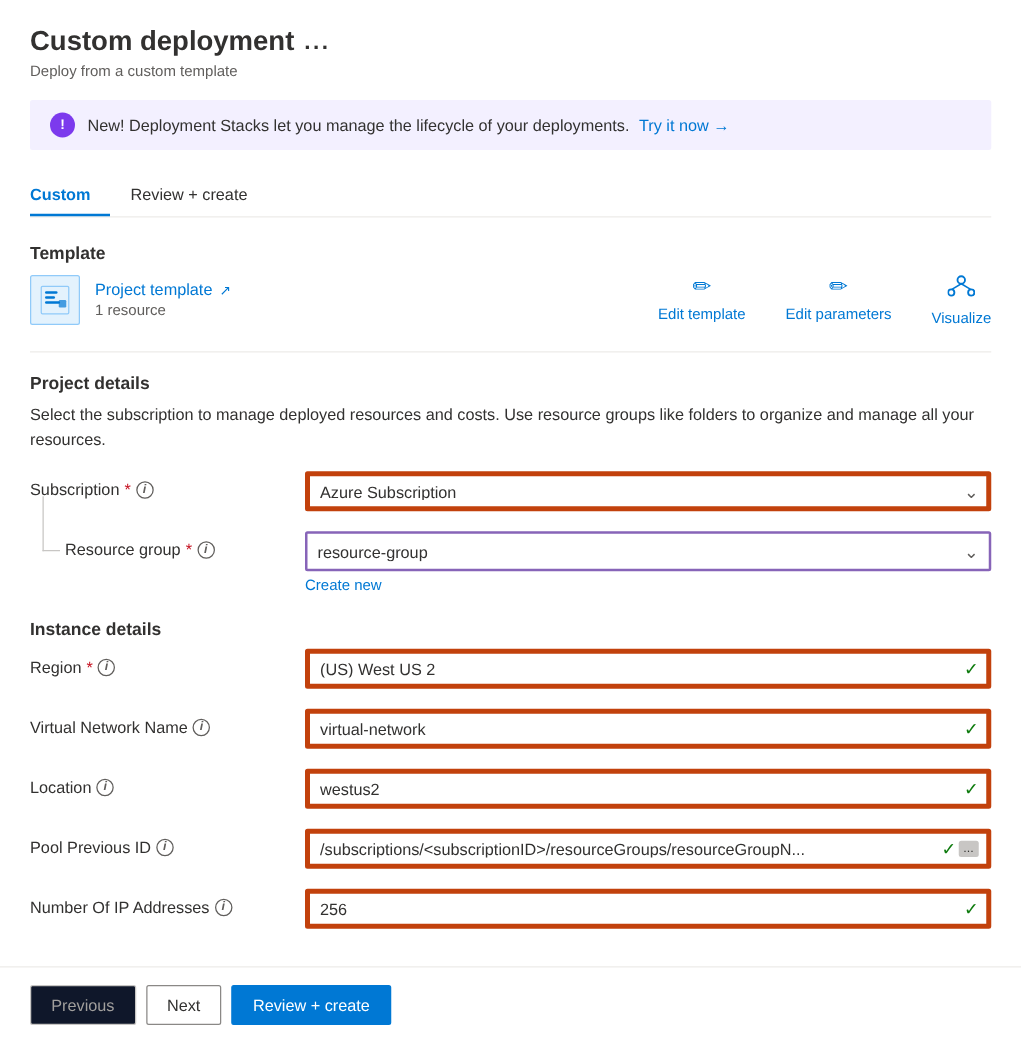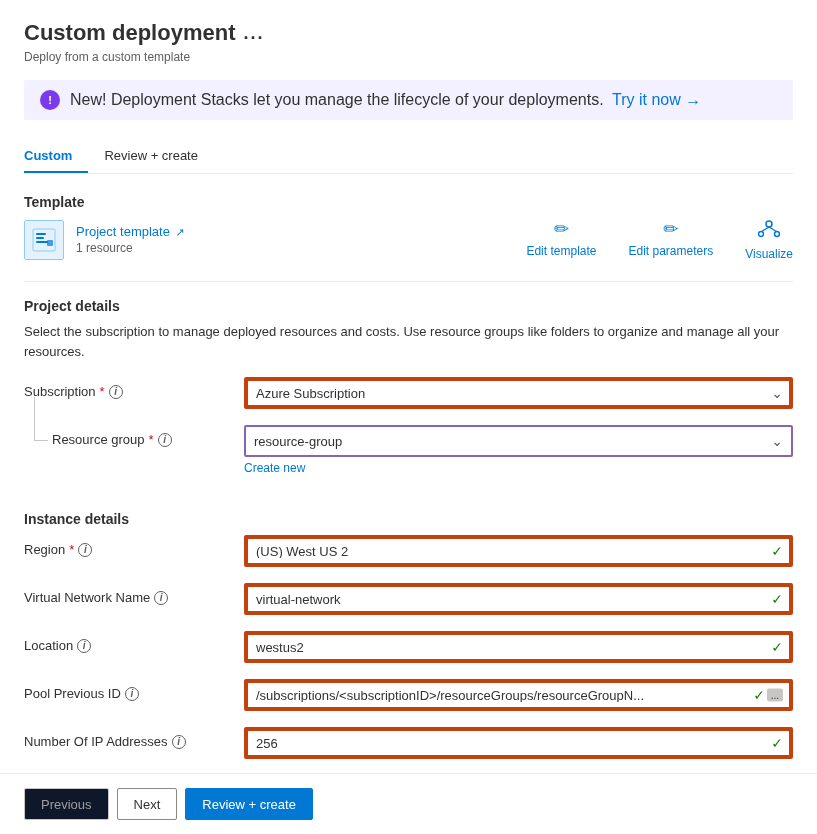--- a/index.html
+++ b/index.html
@@ -51,21 +51,21 @@
       border-radius: 50%;
       display: flex;
       align-items: center;
       justify-content: center;
       color: white;
       font-size: 11px;
       font-weight: 700;
       flex-shrink: 0;
     }
     .banner-text {
-      font-size: 16px;
+      font-size: 13px;
       color: #323130;
     }
     .banner-link {
       color: #0078d4;
       text-decoration: none;
       cursor: pointer;
       margin-left: 4px;
     }
     .tabs {
       display: flex;
@@ -141,21 +141,21 @@
       cursor: pointer;
       color: #0078d4;
       font-size: 12px;
       text-decoration: none;
     }
     .template-action-icon {
       font-size: 18px;
       color: #0078d4;
     }
     .project-details {
-      margin-bottom: 36px;
+      margin-bottom: 20px;
     }
     .project-desc {
       font-size: 13px;
       color: #323130;
       margin-bottom: 16px;
       line-height: 1.5;
     }
     .form-row {
       display: flex;
       align-items: flex-start;

